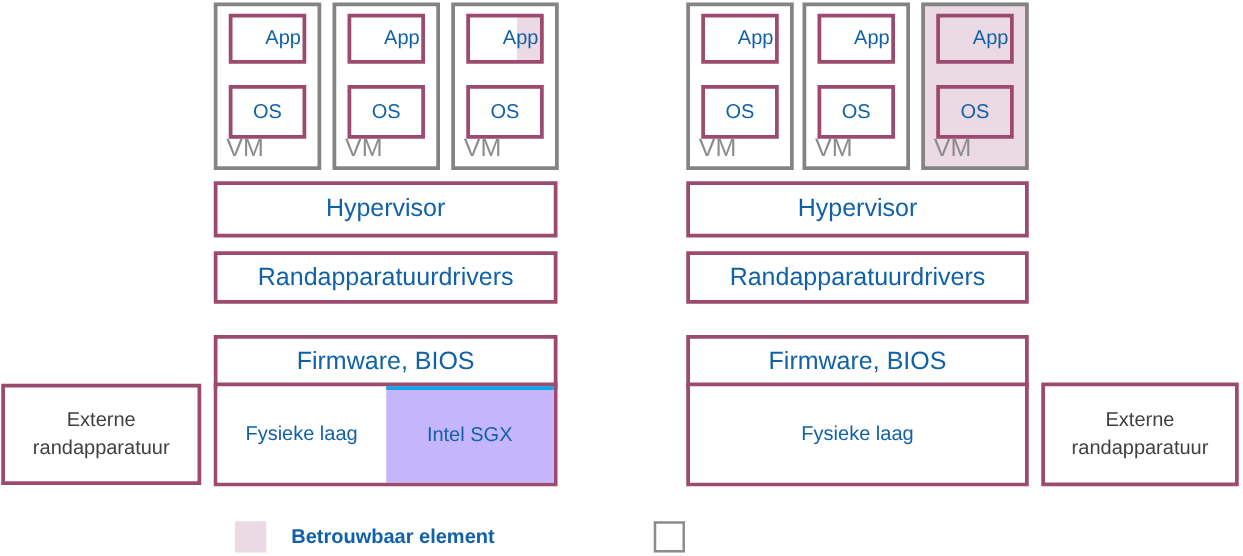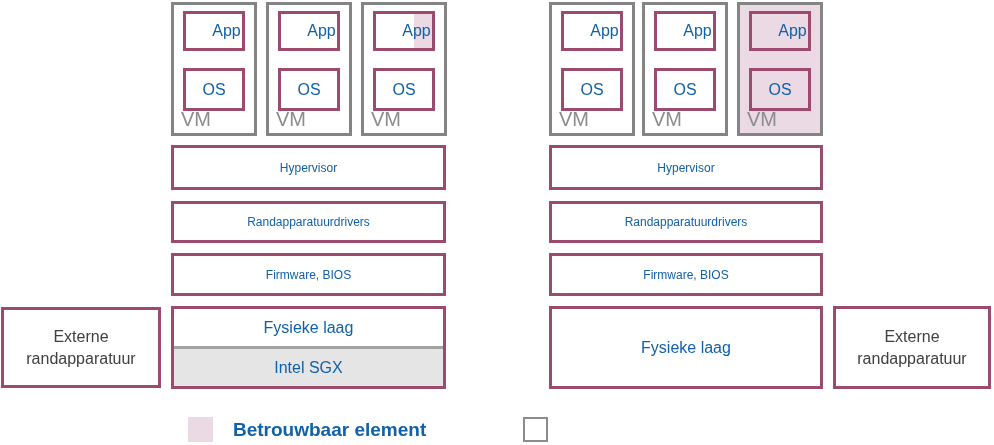--- a/index.html
+++ b/index.html
@@ -49,49 +49,49 @@
   
   .layer {
     position: absolute;
     border: 3px solid #9c4a6e;
     background: #ffffff;
     box-sizing: border-box;
     display: flex;
     align-items: center;
     justify-content: center;
     color: #1161a8;
-    font-size: 12px;
+    font-size: 20px;
   }
   .col-left  { left: 171px; width: 275px; }
   .col-right { left: 549px; width: 274px; }
   .layer--hypervisor { top: 145px; height: 45px; }
   .layer--drivers    { top: 201px; height: 42px; }
-  .layer--firmware   { top: 253px; height: 43px; }
+  .layer--firmware   { top: 268px; height: 43px; }
   
   .physical {
     position: absolute;
     top: 306px;
     height: 83px;
     border: 3px solid #9c4a6e;
     box-sizing: border-box;
     display: flex;
-    flex-direction: column;
+    flex-direction: row;
   }
   .physical .section {
     flex: 1;
     display: flex;
     align-items: center;
     justify-content: center;
     color: #1161a8;
     font-size: 16px;
     background: #ffffff;
   }
   .physical .section--tee {
-    border-top: 3px solid #a3a3a3;
-    background: #e5e5e5;
+    border-top: 3px solid #0ea5e9;
+    background: #c4b5fd;
   }
   
   .peripheral {
     position: absolute;
     border: 3px solid #9c4a6e;
     background: #ffffff;
     box-sizing: border-box;
     display: flex;
     align-items: center;
     justify-content: center;
@@ -112,21 +112,21 @@
   }
   .legend-swatch--trusted   { left: 188px; background: #ebd9e4; }
   .legend-swatch--untrusted { left: 523px; background: #ffffff; border: 2px solid #8c8c8c; }
   .legend-label {
     position: absolute;
     top: 417px;
     height: 25px;
     display: flex;
     align-items: center;
     color: #1161a8;
-    font-size: 19px;
+    font-size: 16px;
     font-weight: 700;
   }
   .legend-label--trusted   { left: 233px; }
   .legend-label--untrusted { left: 572px; }
 </style>
 </head>
 <body>
 
 <div class="canvas">
 

